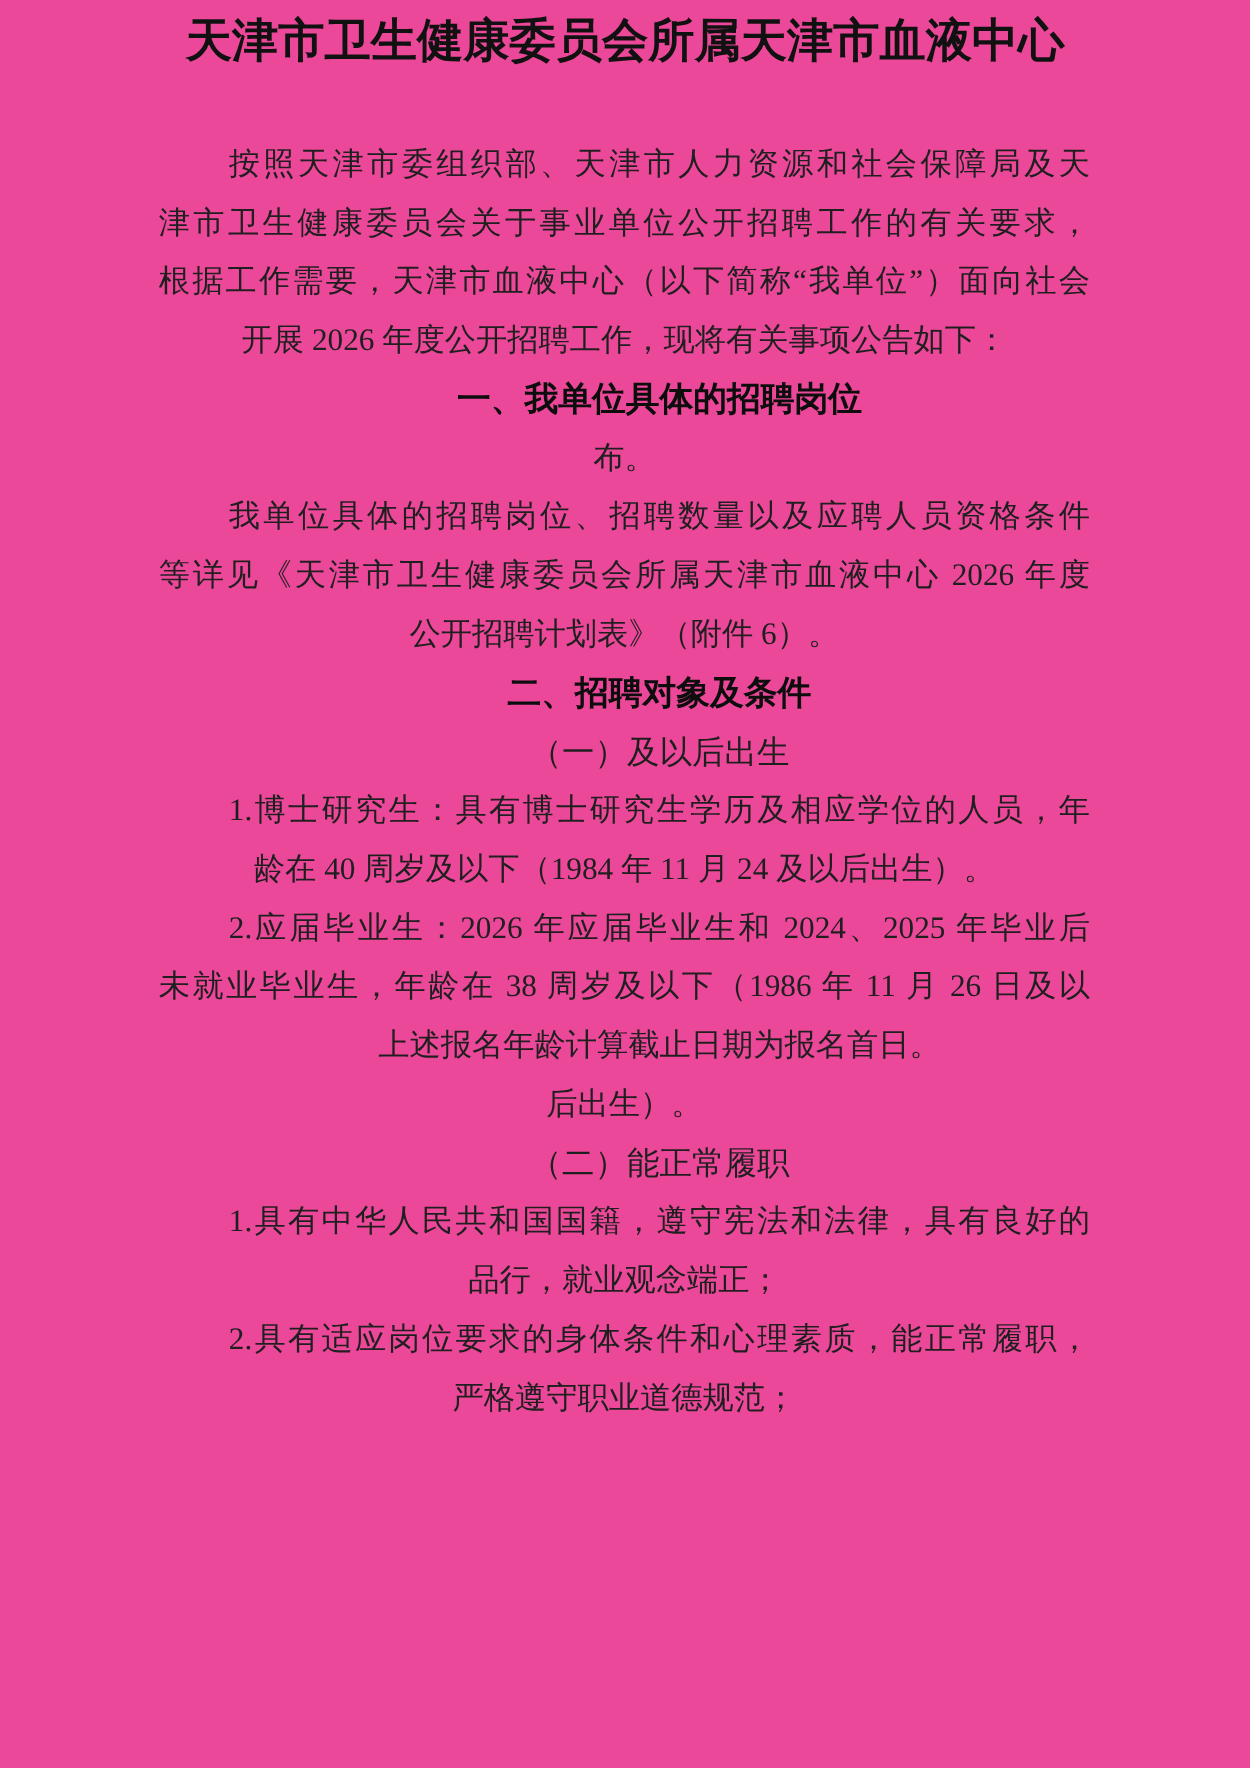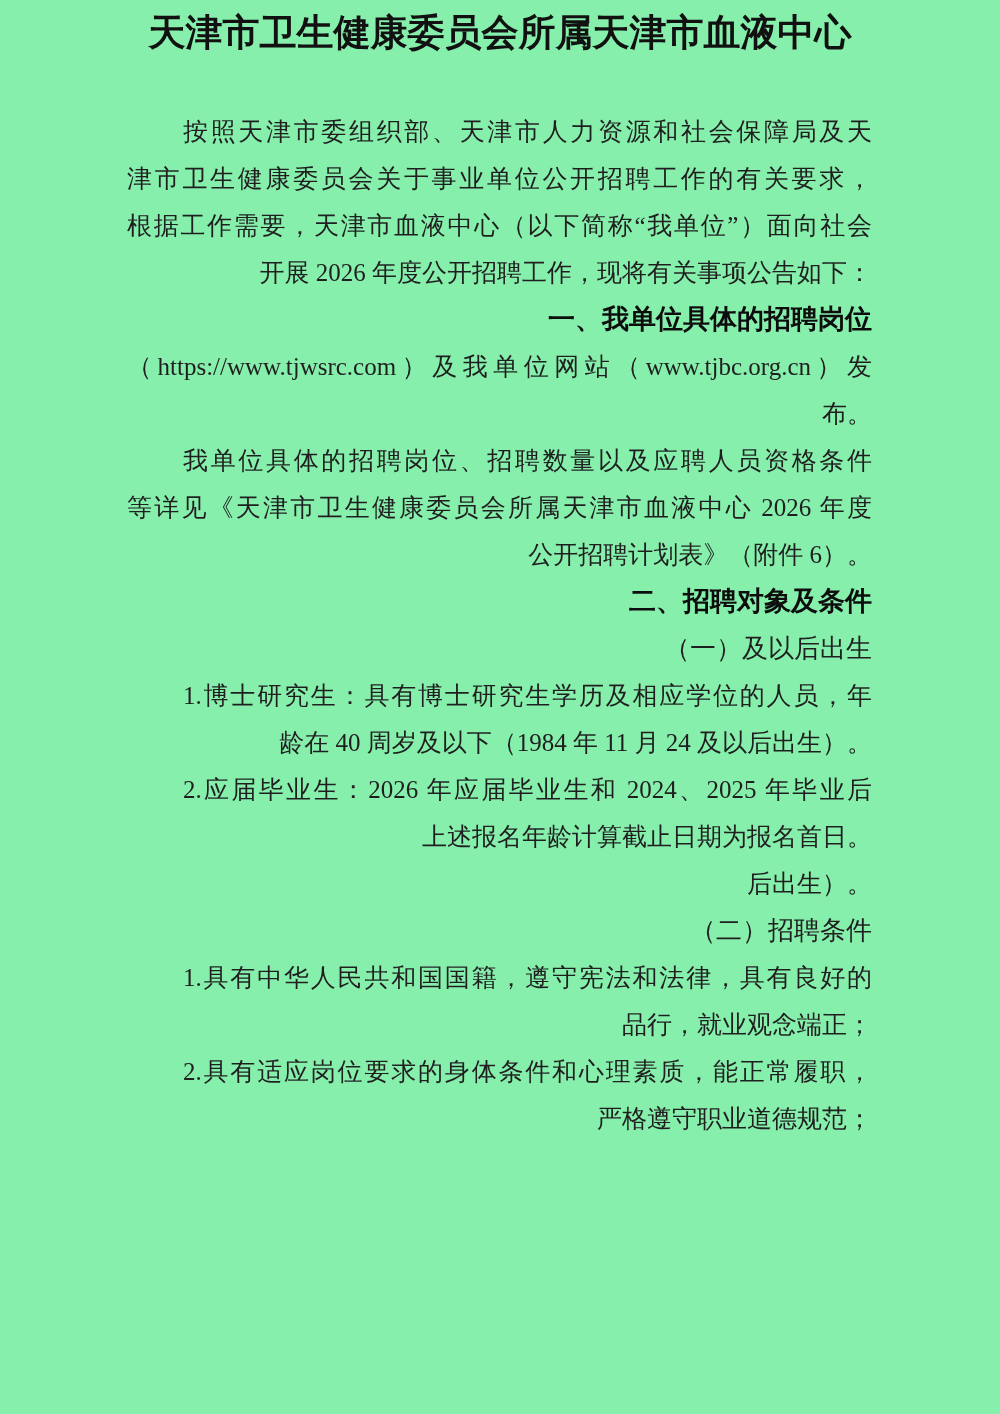--- a/index.html
+++ b/index.html
@@ -4,21 +4,21 @@
 <style>
   html, body {
     margin: 0;
     padding: 0;
     background: #ffffff;
   }
   .page {
     position: relative;
     width: 1000px;
     height: 1414px;
-    background: #86efac;
+    background: #ec4899;
     color: #1b1b1b;
     overflow: hidden;
   }
   .doc-title {
     margin: 0;
     padding-top: 8px;
     font-family: "Liberation Sans", sans-serif;
     font-weight: 700;
     font-size: 37px;
     line-height: 50px;
@@ -29,21 +29,21 @@
   .doc-body {
     width: 745px;
     margin: 50px 0 0 127px;
     font-family: "Liberation Serif", serif;
     font-size: 25px;
     line-height: 47px;
     color: #1f1f1f;
   }
   .ln {
     min-height: 47px;
-    text-align: right;
+    text-align: center;
   }
   .just {
     text-align: justify;
     text-align-last: justify;
   }
   .ind {
     text-indent: 56px;
   }
   .hd {
     font-family: "Liberation Sans", sans-serif;
@@ -61,31 +61,31 @@
 <div class="page">
   <h1 class="doc-title">
     <div>天津市卫生健康委员会所属天津市血液中心</div>
   </h1>
   <div class="doc-body">
     <div class="ln ind just">按照天津市委组织部、天津市人力资源和社会保障局及天</div>
     <div class="ln just">津市卫生健康委员会关于事业单位公开招聘工作的有关要求，</div>
     <div class="ln just">根据工作需要，天津市血液中心（以下简称“我单位”）面向社会</div>
     <div class="ln">开展 2026 年度公开招聘工作，现将有关事项公告如下：</div>
     <div class="ln ind hd">一、我单位具体的招聘岗位</div>
-    <div class="ln just">（https://www.tjwsrc.com）及我单位网站（www.tjbc.org.cn）发</div>
     <div class="ln">布。</div>
     <div class="ln ind just">我单位具体的招聘岗位、招聘数量以及应聘人员资格条件</div>
     <div class="ln just">等详见《天津市卫生健康委员会所属天津市血液中心 2026 年度</div>
     <div class="ln">公开招聘计划表》（附件 6）。</div>
     <div class="ln ind hd">二、招聘对象及条件</div>
     <div class="ln ind sub">（一）及以后出生</div>
     <div class="ln ind just">1.博士研究生：具有博士研究生学历及相应学位的人员，年</div>
     <div class="ln">龄在 40 周岁及以下（1984 年 11 月 24 及以后出生）。</div>
     <div class="ln ind just">2.应届毕业生：2026 年应届毕业生和 2024、2025 年毕业后</div>
+    <div class="ln just">未就业毕业生，年龄在 38 周岁及以下（1986 年 11 月 26 日及以</div>
     <div class="ln ind">上述报名年龄计算截止日期为报名首日。</div>
     <div class="ln">后出生）。</div>
-    <div class="ln ind sub">（二）招聘条件</div>
+    <div class="ln ind sub">（二）能正常履职</div>
     <div class="ln ind just">1.具有中华人民共和国国籍，遵守宪法和法律，具有良好的</div>
     <div class="ln">品行，就业观念端正；</div>
     <div class="ln ind just">2.具有适应岗位要求的身体条件和心理素质，能正常履职，</div>
     <div class="ln">严格遵守职业道德规范；</div>
   </div>
 </div>
 
 </body></html>

